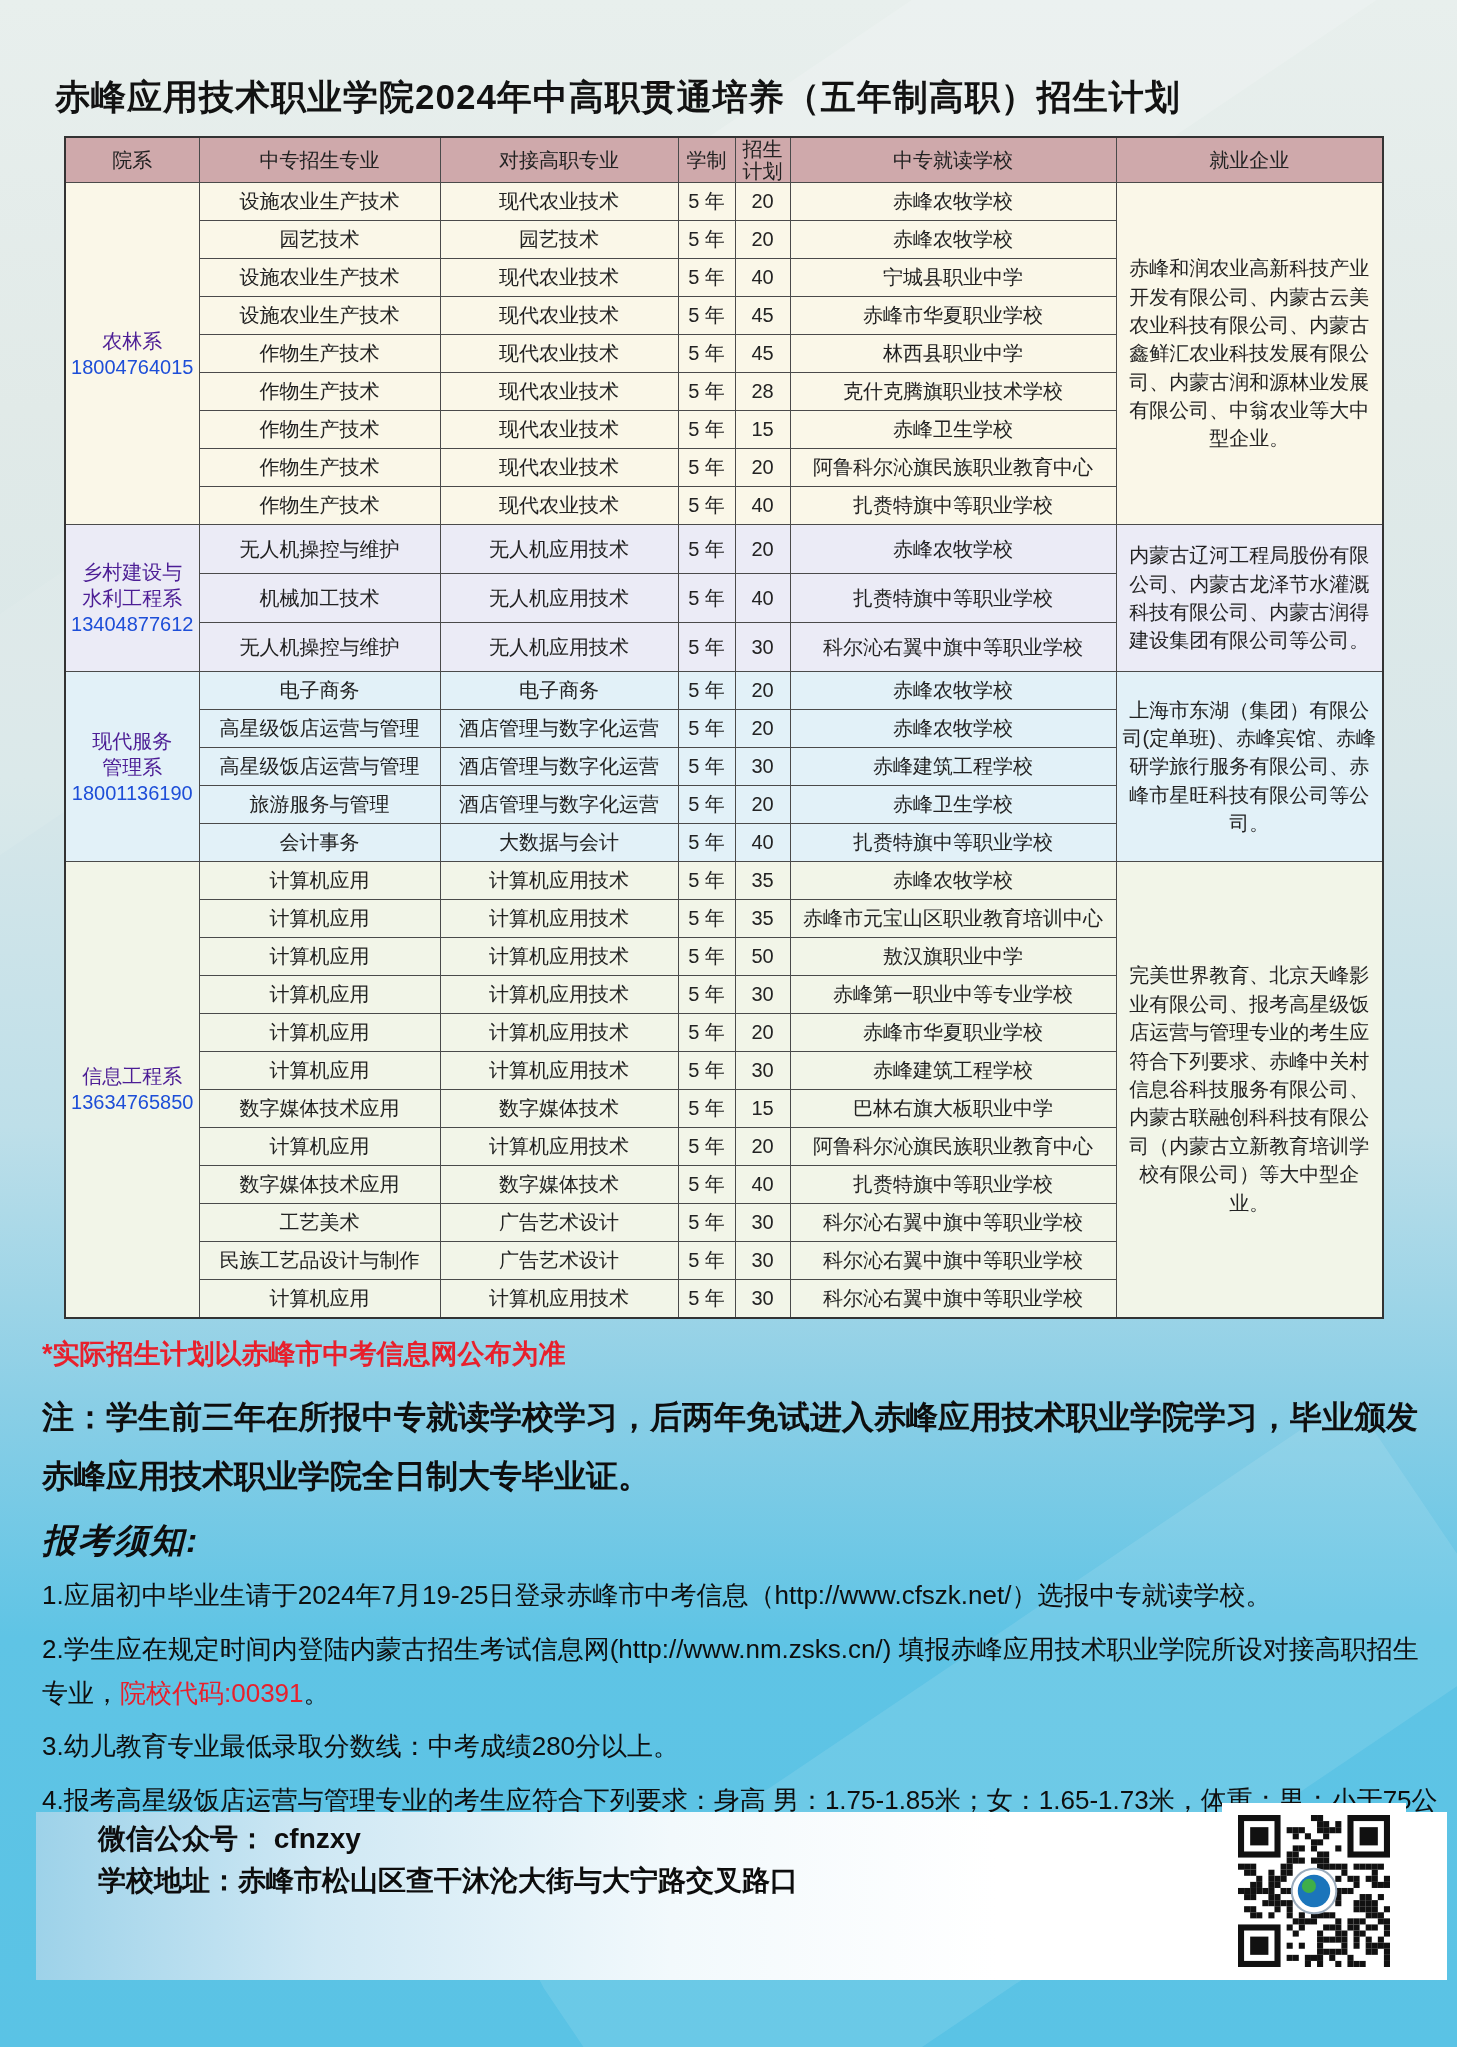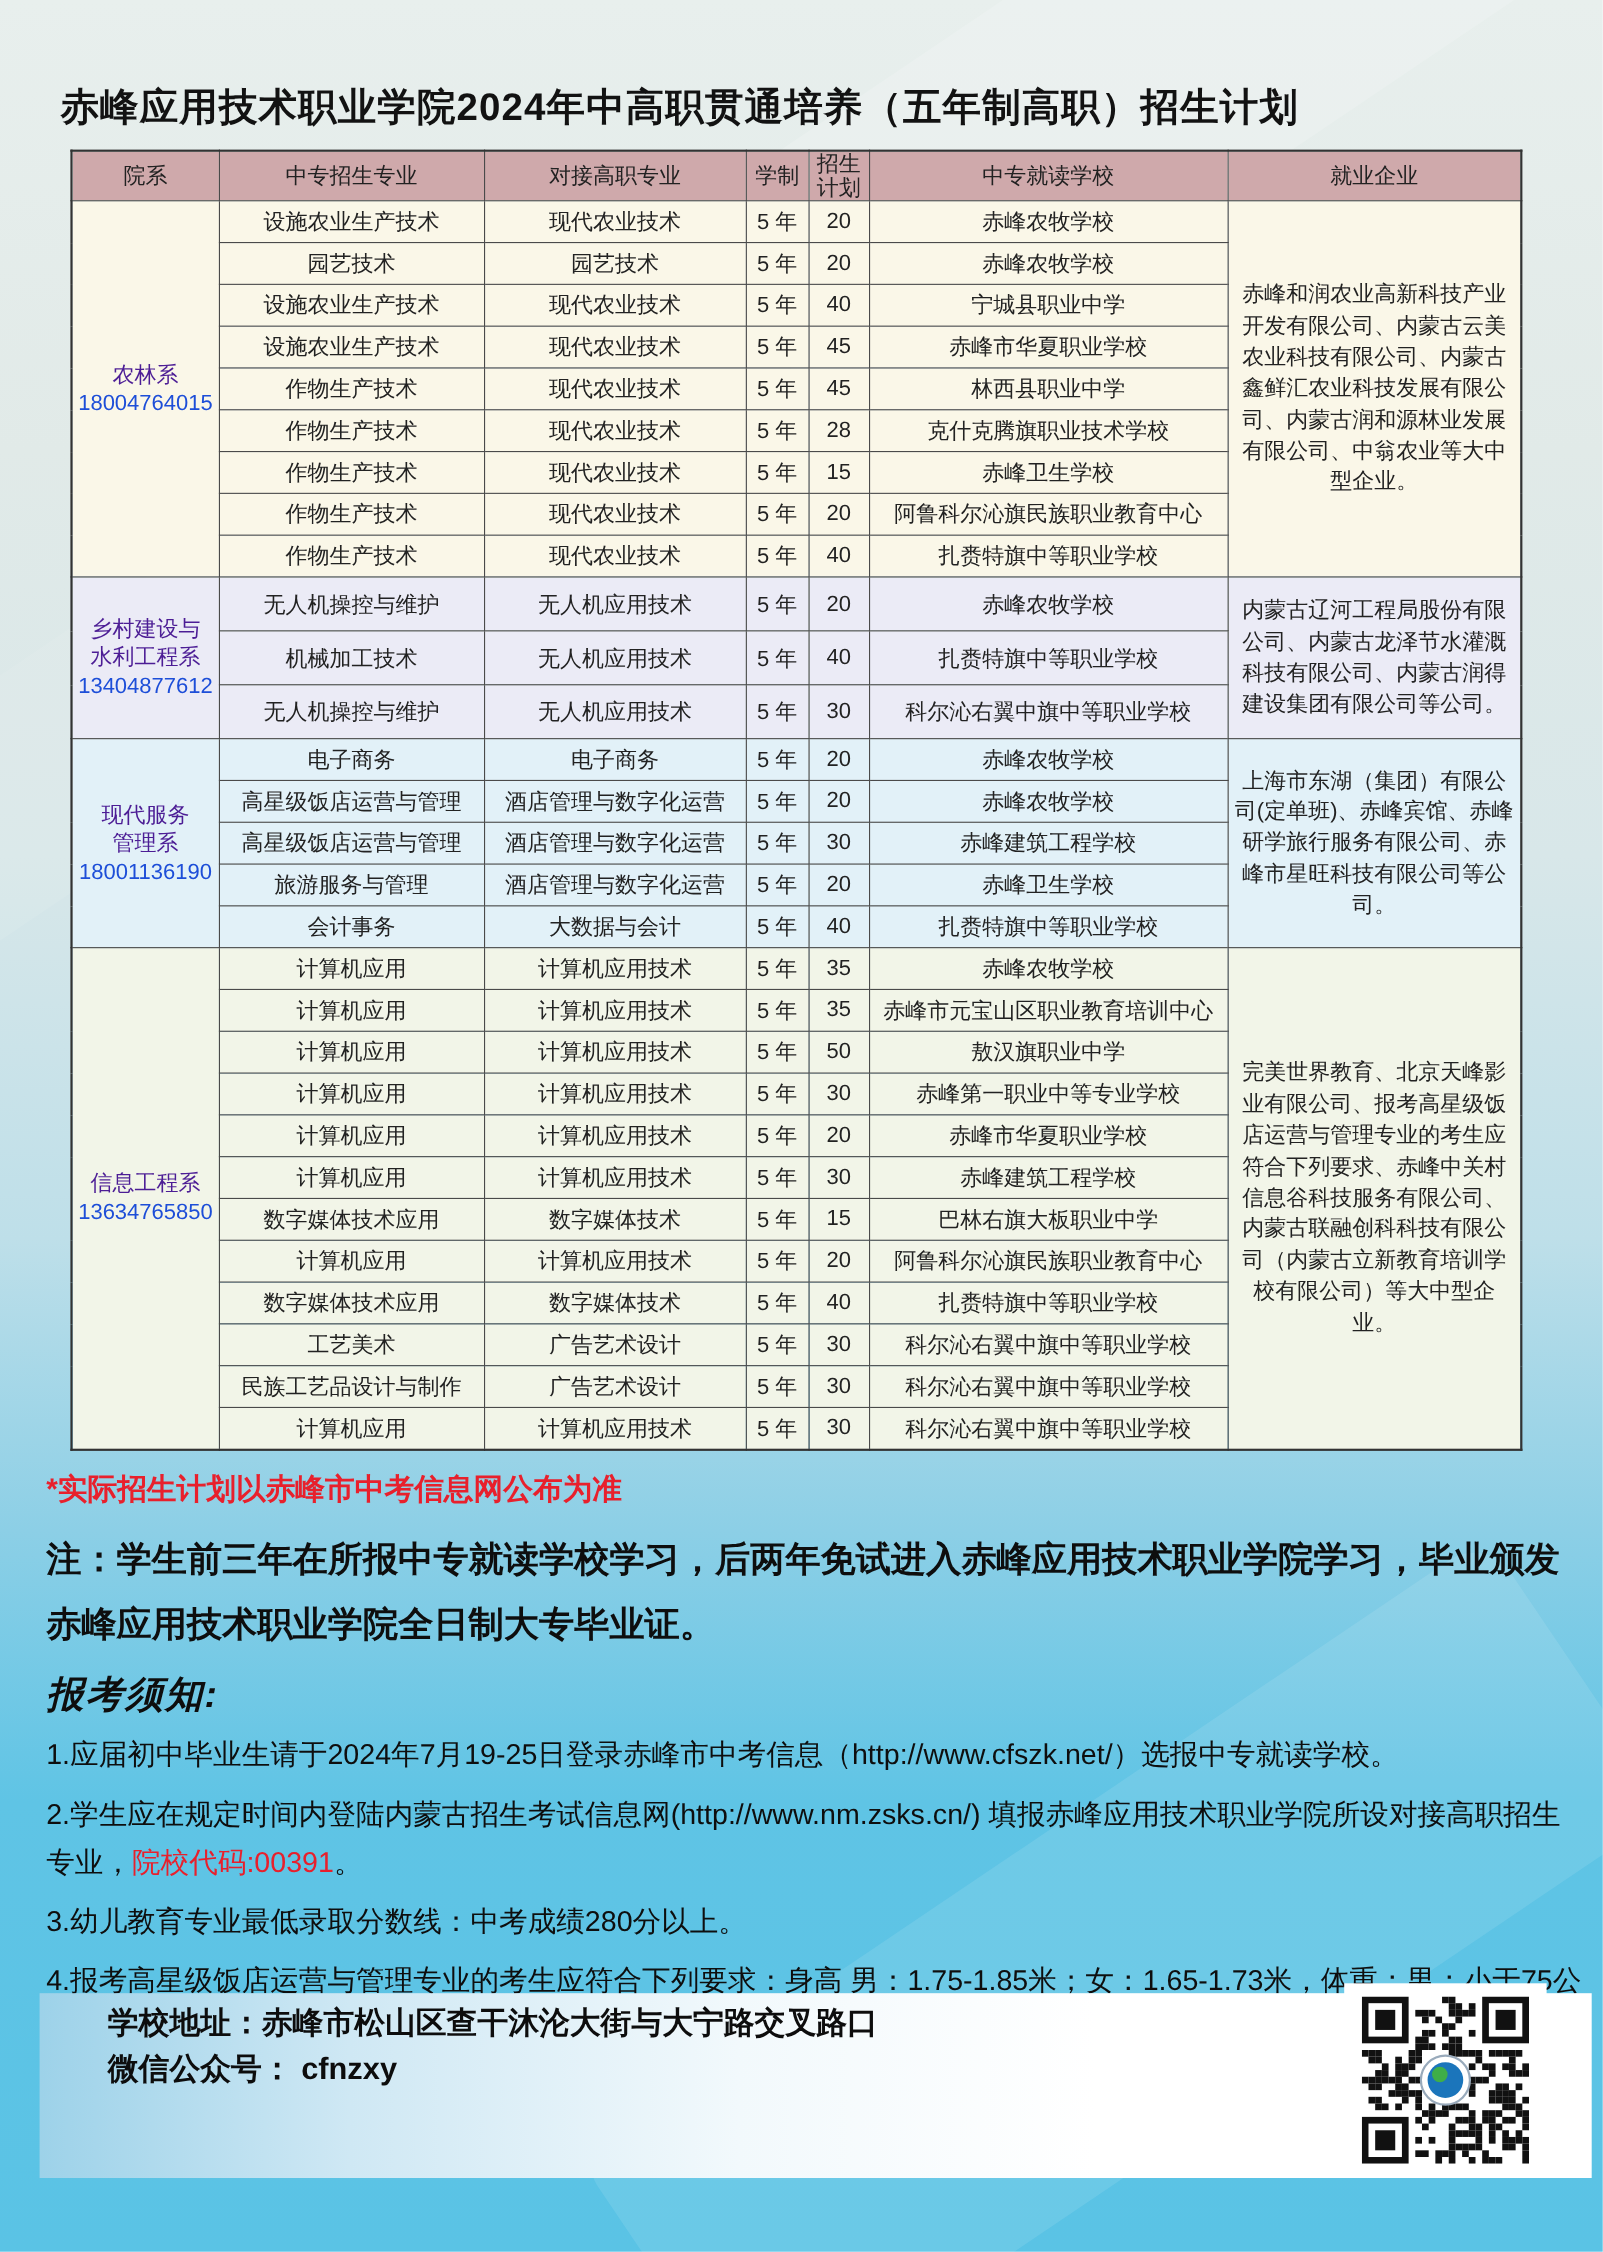--- a/index.html
+++ b/index.html
@@ -308,22 +308,22 @@
     <div class="study-note">注：学生前三年在所报中专就读学校学习，后两年免试进入赤峰应用技术职业学院学习，毕业颁发赤峰应用技术职业学院全日制大专毕业证。</div>
     <div class="notice-heading">报考须知:</div>
     <div class="notice-item">1.应届初中毕业生请于2024年7月19-25日登录赤峰市中考信息（http://www.cfszk.net/）选报中专就读学校。</div>
     <div class="notice-item"><span>2.学生应在规定时间内登陆内蒙古招生考试信息网(http://www.nm.zsks.cn/) 填报赤峰应用技术职业学院所设对接高职招生专业，</span><span class="red-inline">院校代码:00391</span><span>。</span></div>
     <div class="notice-item">3.幼儿教育专业最低录取分数线：中考成绩280分以上。</div>
     <div class="notice-item">4.报考高星级饭店运营与管理专业的考生应符合下列要求：身高  男：1.75-1.85米；女：1.65-1.73米，体重：男：小于75公斤；女：小于60公斤；五官端正，身材匀称，无明显疤痕、无纹身，气质形象好，无遗传病史。学生在第一次网报前须进行面试，面试时间另行通知。</div>
   </div>
 
   <div class="footer-band"></div>
   <div class="footer-text">
+    <div>微信公众号：  cfnzxy</div>
     <div>学校地址：赤峰市松山区查干沐沦大街与大宁路交叉路口</div>
-    <div>微信公众号：  cfnzxy</div>
   </div>
 
   <div class="qr-box">
     <svg id="qr-svg" width="152" height="152" viewBox="0 0 150 150">
         <rect x="0" y="0" width="150" height="150" fill="#ffffff"></rect>
         <rect x="72" y="0" width="6" height="6" fill="#111"></rect>
         <rect x="78" y="0" width="6" height="6" fill="#111"></rect>
         <rect x="78" y="6" width="6" height="6" fill="#111"></rect>
         <rect x="84" y="6" width="6" height="6" fill="#111"></rect>
         <rect x="96" y="6" width="6" height="6" fill="#111"></rect>

